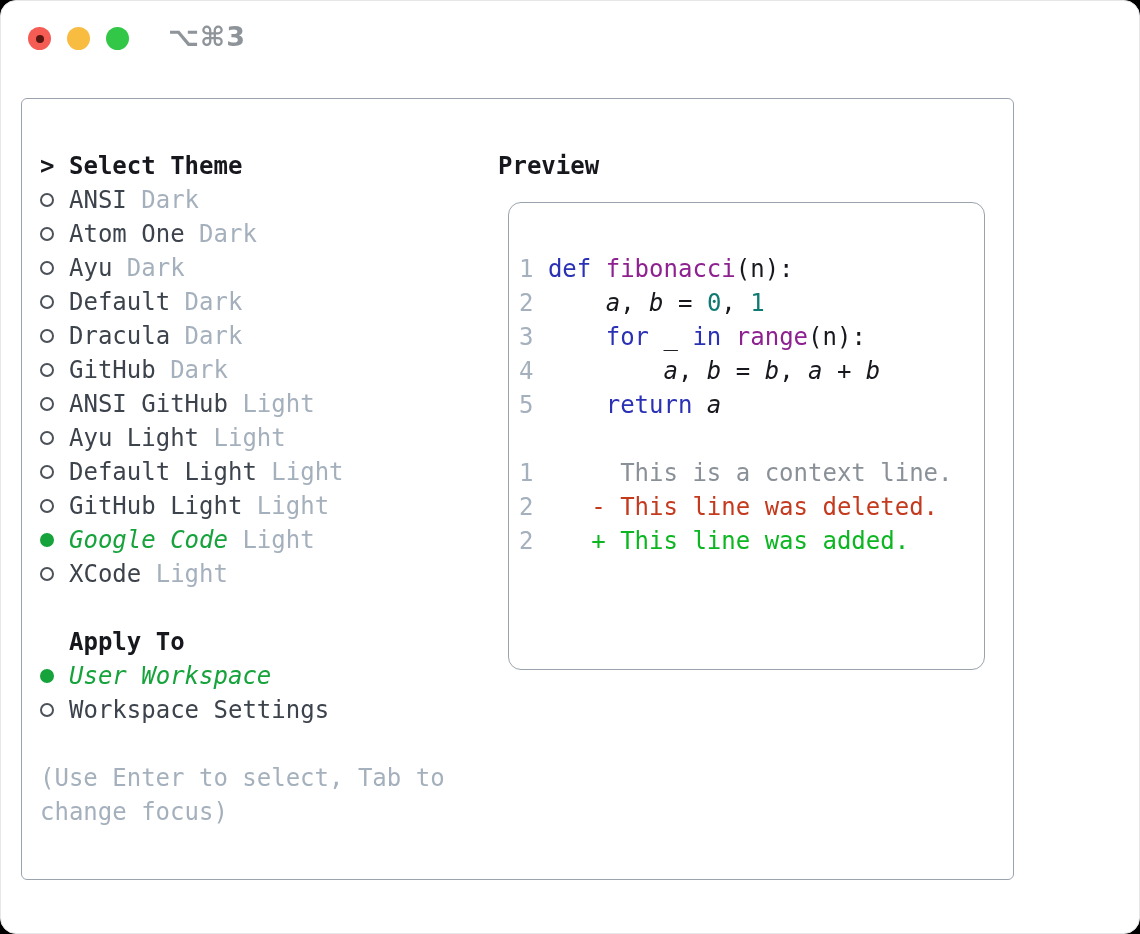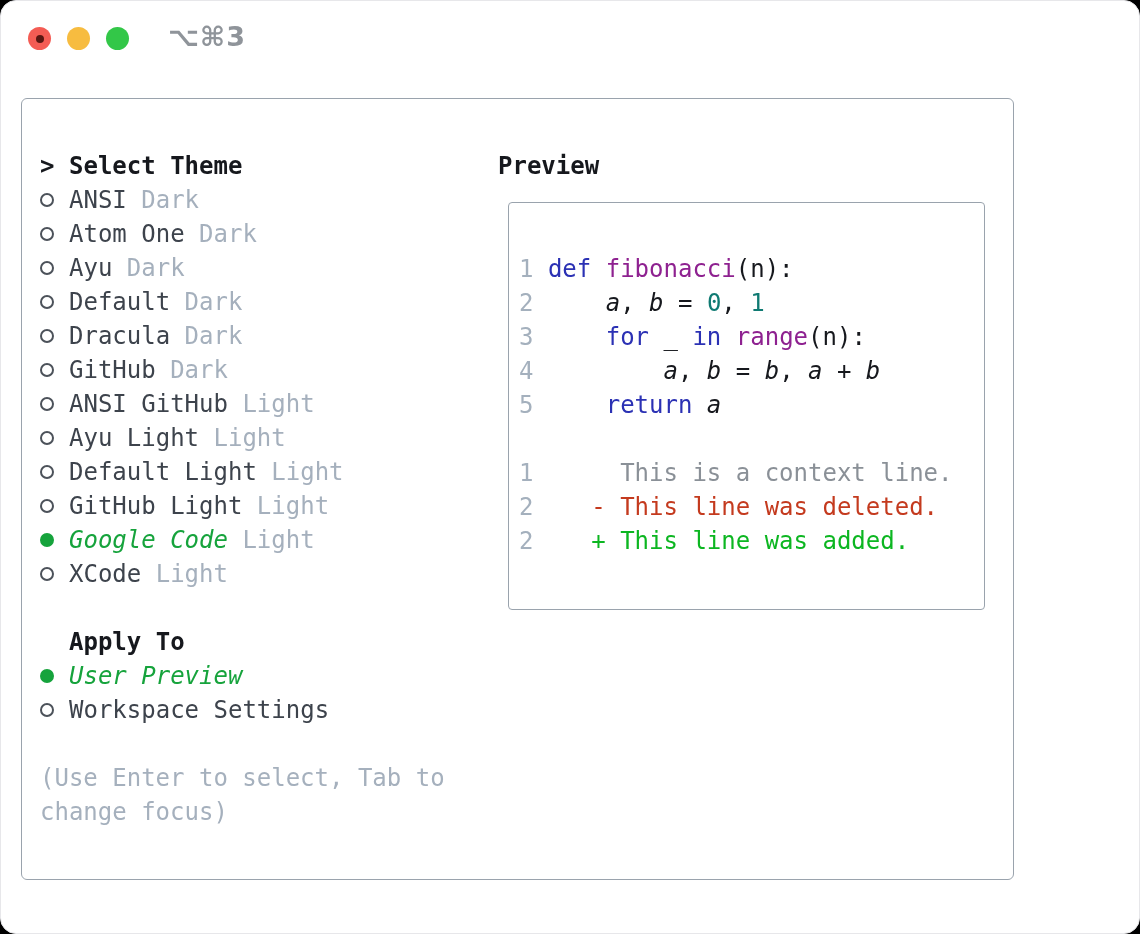--- a/index.html
+++ b/index.html
@@ -41,22 +41,22 @@
   .prompt{width:29px;flex:none;font-weight:bold;color:var(--text-strong);}
   .hdr-label{font-weight:bold;color:var(--text-strong);text-align:right;}
   .t-name{color:var(--text-dark);}
   .selected .t-name{color:var(--accent);font-style:italic;}
   .t-variant{color:var(--text-muted);}
   .hint{color:var(--text-muted);}
   
   .right-pane{position:absolute;left:476px;top:50px;}
   .preview-title{font-size:24px;line-height:34px;font-weight:bold;color:var(--text-strong);}
   .preview-box{
-    margin:19px 0 0 10px;width:477px;height:408px;box-sizing:border-box;
-    border:1.5px solid var(--border);border-radius:4px;
+    margin:19px 0 0 10px;width:477px;height:468px;box-sizing:border-box;
+    border:1.5px solid var(--border);border-radius:13px;
     padding:49px 4px 0 10px;font-size:24px;line-height:34px;
   }
   .pline{height:34px;white-space:pre;}
   .tok-ln{color:var(--lineno);}
   .tok-kw{color:var(--kw);}
   .tok-fn{color:var(--fn);}
   .tok-num{color:var(--num);}
   .tok-pl{color:var(--plain);}
   .tok-var{color:var(--plain);font-style:italic;}
   .tok-ctx{color:var(--ctx);}
@@ -93,21 +93,21 @@
           <div class="row"><span class="bullet-wrap"><span class="bullet"></span></span><span class="t-name">Default Light</span><span class="t-name"> </span><span class="t-variant">Light</span></div>
           <div class="row"><span class="bullet-wrap"><span class="bullet"></span></span><span class="t-name">GitHub Light</span><span class="t-name"> </span><span class="t-variant">Light</span></div>
           <div class="row selected"><span class="bullet-wrap"><span class="bullet"></span></span><span class="t-name">Google Code</span><span class="t-name"> </span><span class="t-variant">Light</span></div>
           <div class="row"><span class="bullet-wrap"><span class="bullet"></span></span><span class="t-name">XCode</span><span class="t-name"> </span><span class="t-variant">Light</span></div>
         </div>
       <div class="spacer"></div>
       <div class="row">
         <span class="bullet-wrap"></span><span class="hdr-label">Apply To</span>
       </div>
       <div id="apply-list">
-          <div class="row selected"><span class="bullet-wrap"><span class="bullet"></span></span><span class="t-name">User Preview</span></div>
+          <div class="row selected"><span class="bullet-wrap"><span class="bullet"></span></span><span class="t-name">User Workspace</span></div>
           <div class="row"><span class="bullet-wrap"><span class="bullet"></span></span><span class="t-name">Workspace Settings</span></div>
         </div>
       <div class="spacer"></div>
       <div id="hint-lines">
           <div class="row hint">(Use Enter to select, Tab to</div>
           <div class="row hint">change focus)</div>
         </div>
     </div>
 
     <div class="right-pane">

